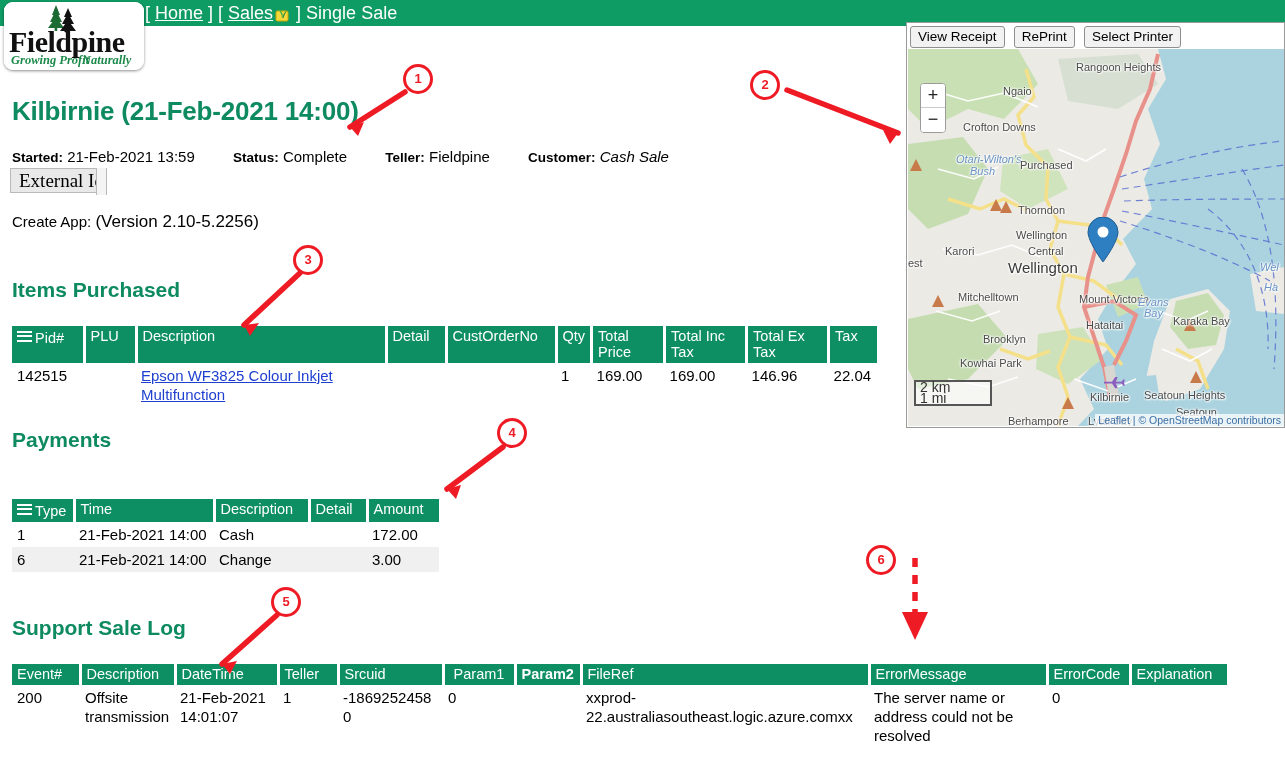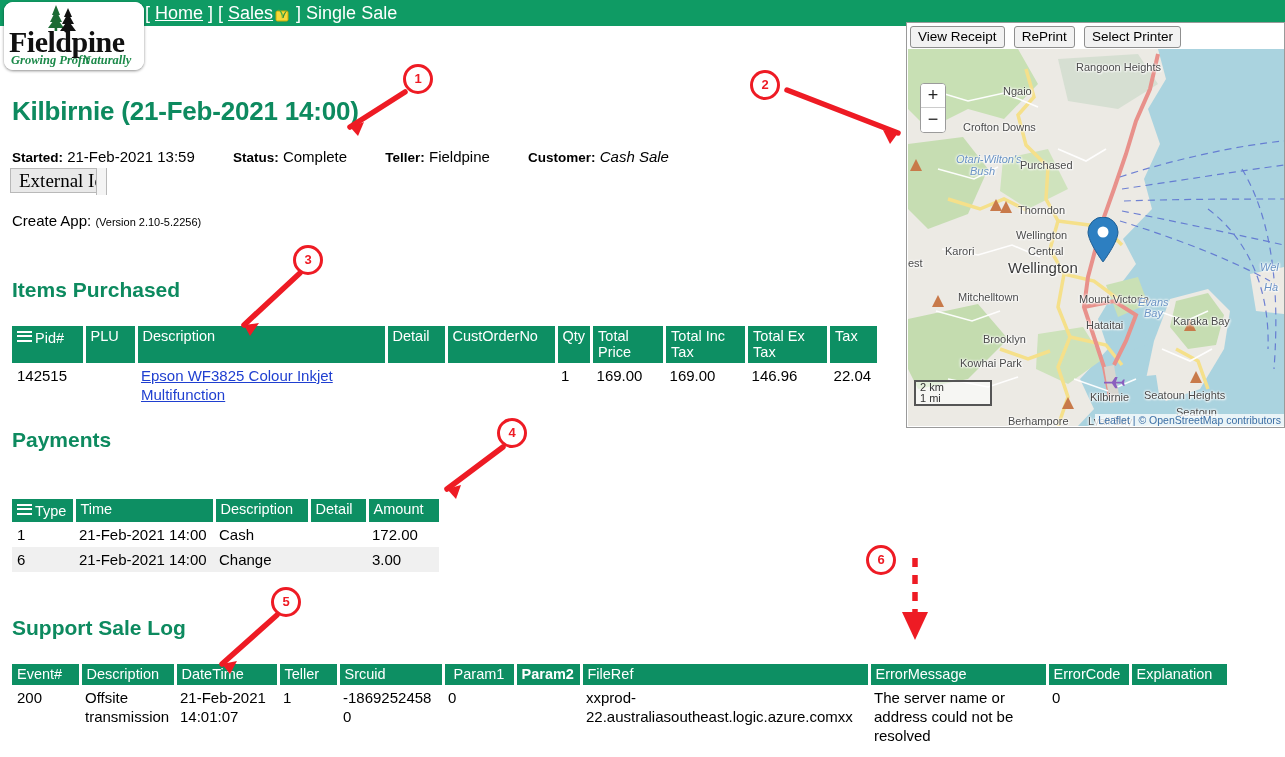--- a/index.html
+++ b/index.html
@@ -61,21 +61,21 @@
   .extid .handle {
     position:absolute; right:-2px; top:-1px; width:11px; height:27px;
     border-left:1px solid #b9b9b9; border-right:1px solid #b9b9b9;
     background:#f4f4f4;
   }
 
   .createapp {
     position:absolute; left:12px; top:186px; font-size:15px; white-space:nowrap;
   }
   .createapp .k { }
-  .createapp .v { font-size:11px; }
+  .createapp .v { font-size:17px; }
 
   h2.section {
     color:#0d8a5f; font-size:21px; font-weight:bold; margin:0; position:absolute;
     white-space:nowrap;
   }
 
   
   table.grid { border-collapse:collapse; position:absolute; }
   table.grid th {
     background:#0d8f63; color:#ffffff; font-weight:normal;
@@ -156,21 +156,21 @@
   .zoomctl div:first-child { border-bottom:1px solid #ccc; }
   .maplabel {
     position:absolute; color:#4a4a4a; font-size:11px; white-space:nowrap;
     text-shadow:0 0 3px #fff,0 0 3px #fff,0 0 2px #fff,1px 1px 2px #fff;
     z-index:20; pointer-events:none;
   }
   .maplabel.big { font-size:15px; color:#3a3a3a; }
   .maplabel.water { color:#6a93c4; font-style:italic; }
   .marker-pin { position:absolute; z-index:30; }
   .scalebar {
-    position:absolute; left:6px; bottom:20px; z-index:35; font-size:11px; color:#333;
+    position:absolute; left:6px; bottom:20px; z-index:35; font-size:14px; color:#333;
   }
   .scalebar div {
     border:2px solid #555; border-top:none; padding:0 4px; background:rgba(255,255,255,.55);
     height:13px; line-height:11px; width:78px;
   }
   .scalebar div:first-child { border:2px solid #555; border-bottom:none; margin-bottom:0px;}
   .attrib {
     position:absolute; right:0; bottom:0; z-index:35;
     font-size:10.5px; background:rgba(255,255,255,.75); padding:0 3px;
     color:#3b6ea5;

